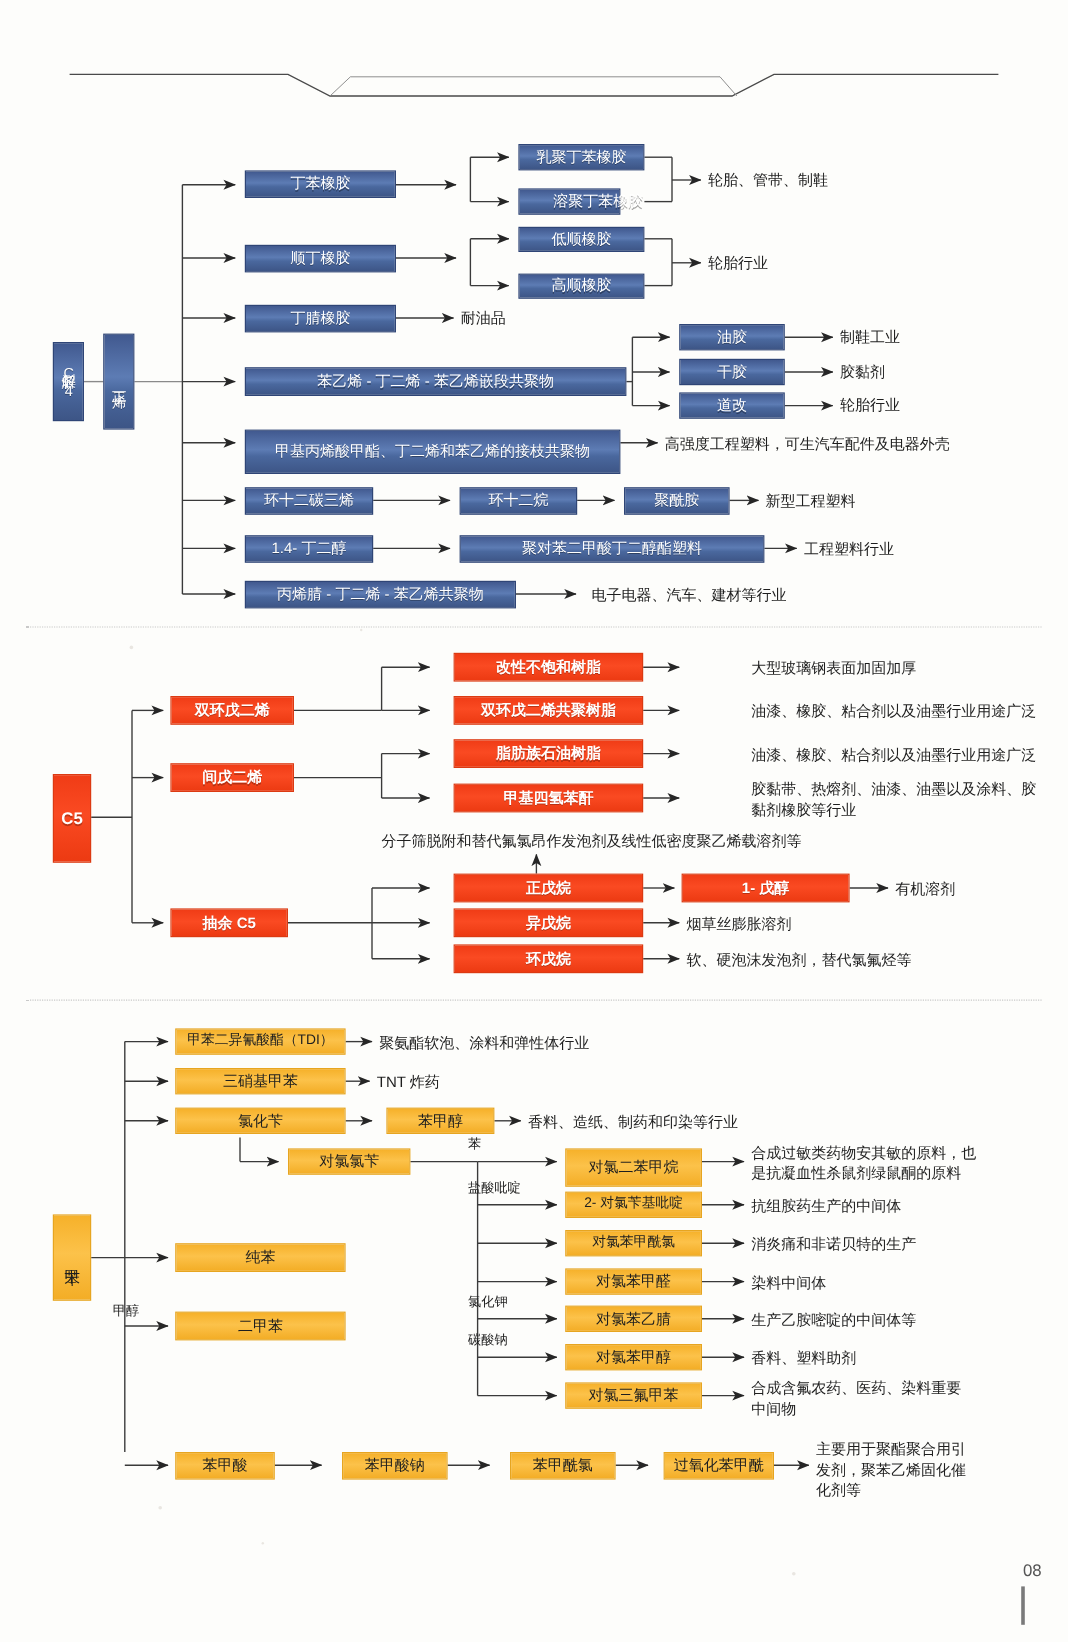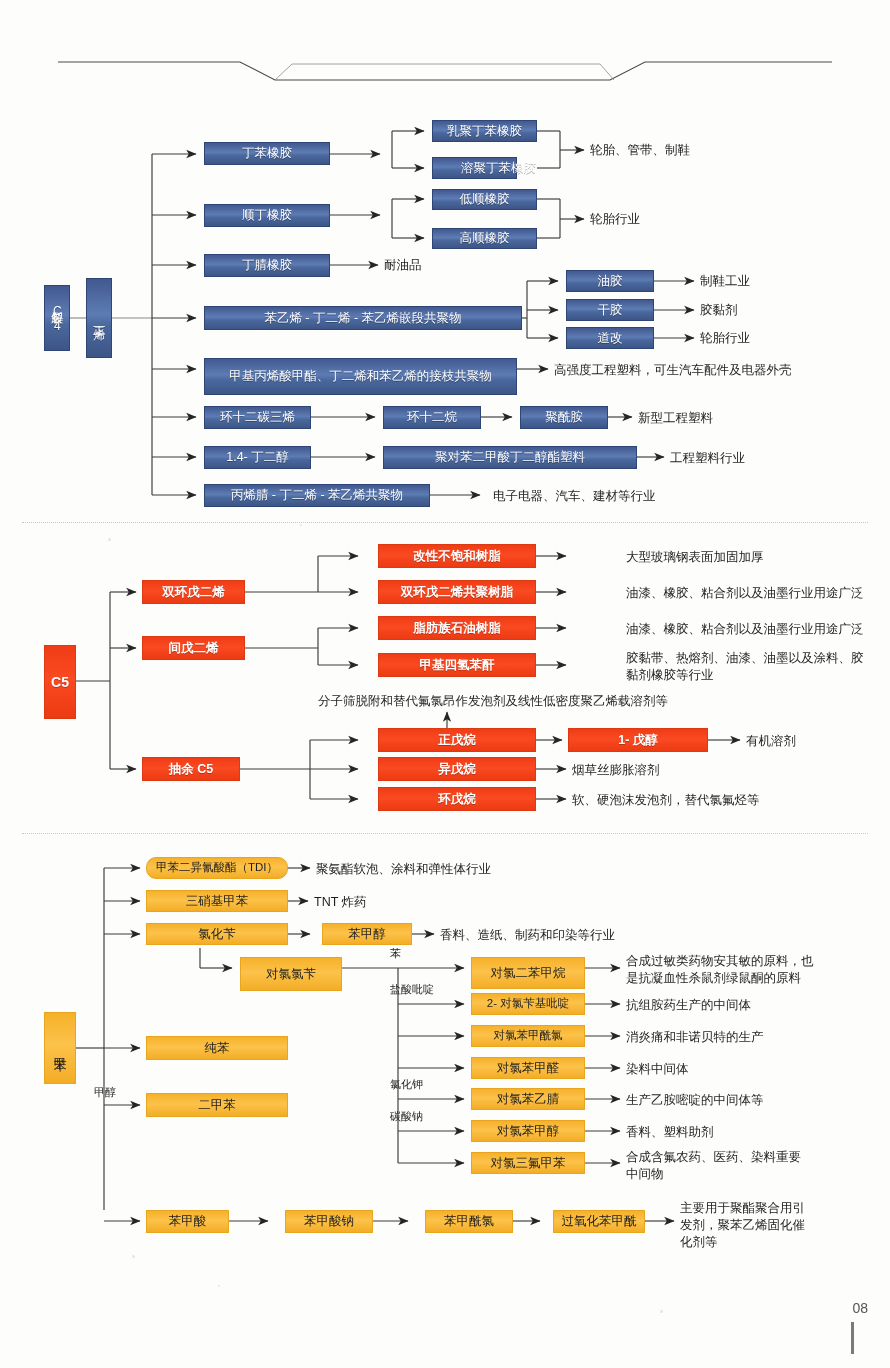--- a/index.html
+++ b/index.html
@@ -355,33 +355,33 @@
   <div class="note" style="left:746px;top:733px;">有机溶剂</div>
   <div class="note" style="left:572px;top:762px;">烟草丝膨胀溶剂</div>
   <div class="note" style="left:572px;top:792px;">软、硬泡沫发泡剂，替代氯氟烃等</div>
 
   <div class="divider" style="top:833px;"></div>
 
   <div class="node orange vert" style="left:44px;top:1012px;width:32px;height:72px;font-size:13px;">
     <span>甲苯</span>
     </div>
 
-  <div class="node orange" style="left:146px;top:857px;width:142px;height:22px;font-size:11.5px;border-radius:10px;">
+  <div class="node orange" style="left:146px;top:857px;width:142px;height:22px;font-size:11.5px;">
     <span>甲苯二异氰酸酯（TDI）</span>
     </div>
   <div class="node orange" style="left:146px;top:890px;width:142px;height:22px;">
     <span>三硝基甲苯</span>
     </div>
   <div class="node orange" style="left:146px;top:923px;width:142px;height:22px;">
     <span>氯化苄</span>
     </div>
   <div class="node orange" style="left:322px;top:923px;width:90px;height:22px;">
     <span>苯甲醇</span>
     </div>
-  <div class="node orange" style="left:240px;top:957px;width:102px;height:34px;">
+  <div class="node orange" style="left:240px;top:957px;width:102px;height:22px;">
     <span>对氯氯苄</span>
     </div>
   <div class="node orange" style="left:146px;top:1036px;width:142px;height:24px;">
     <span>纯苯</span>
     </div>
   <div class="node orange" style="left:146px;top:1093px;width:142px;height:24px;">
     <span>二甲苯</span>
     </div>
 
   <div class="note" style="left:316px;top:861px;">聚氨酯软泡、涂料和弹性体行业</div>

